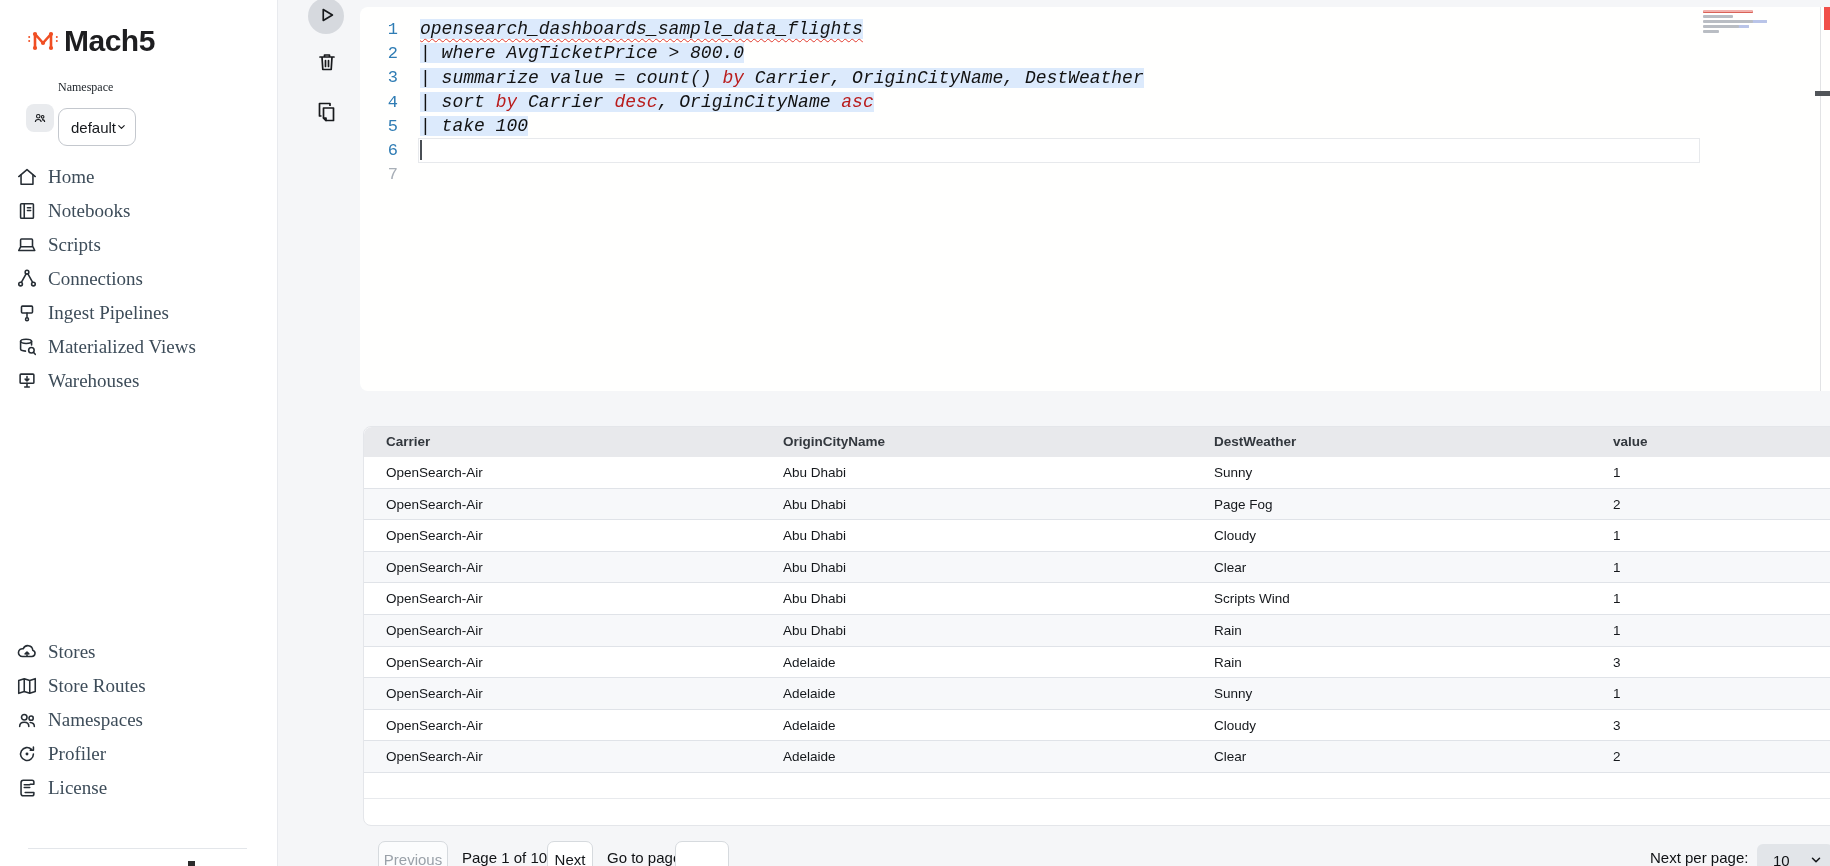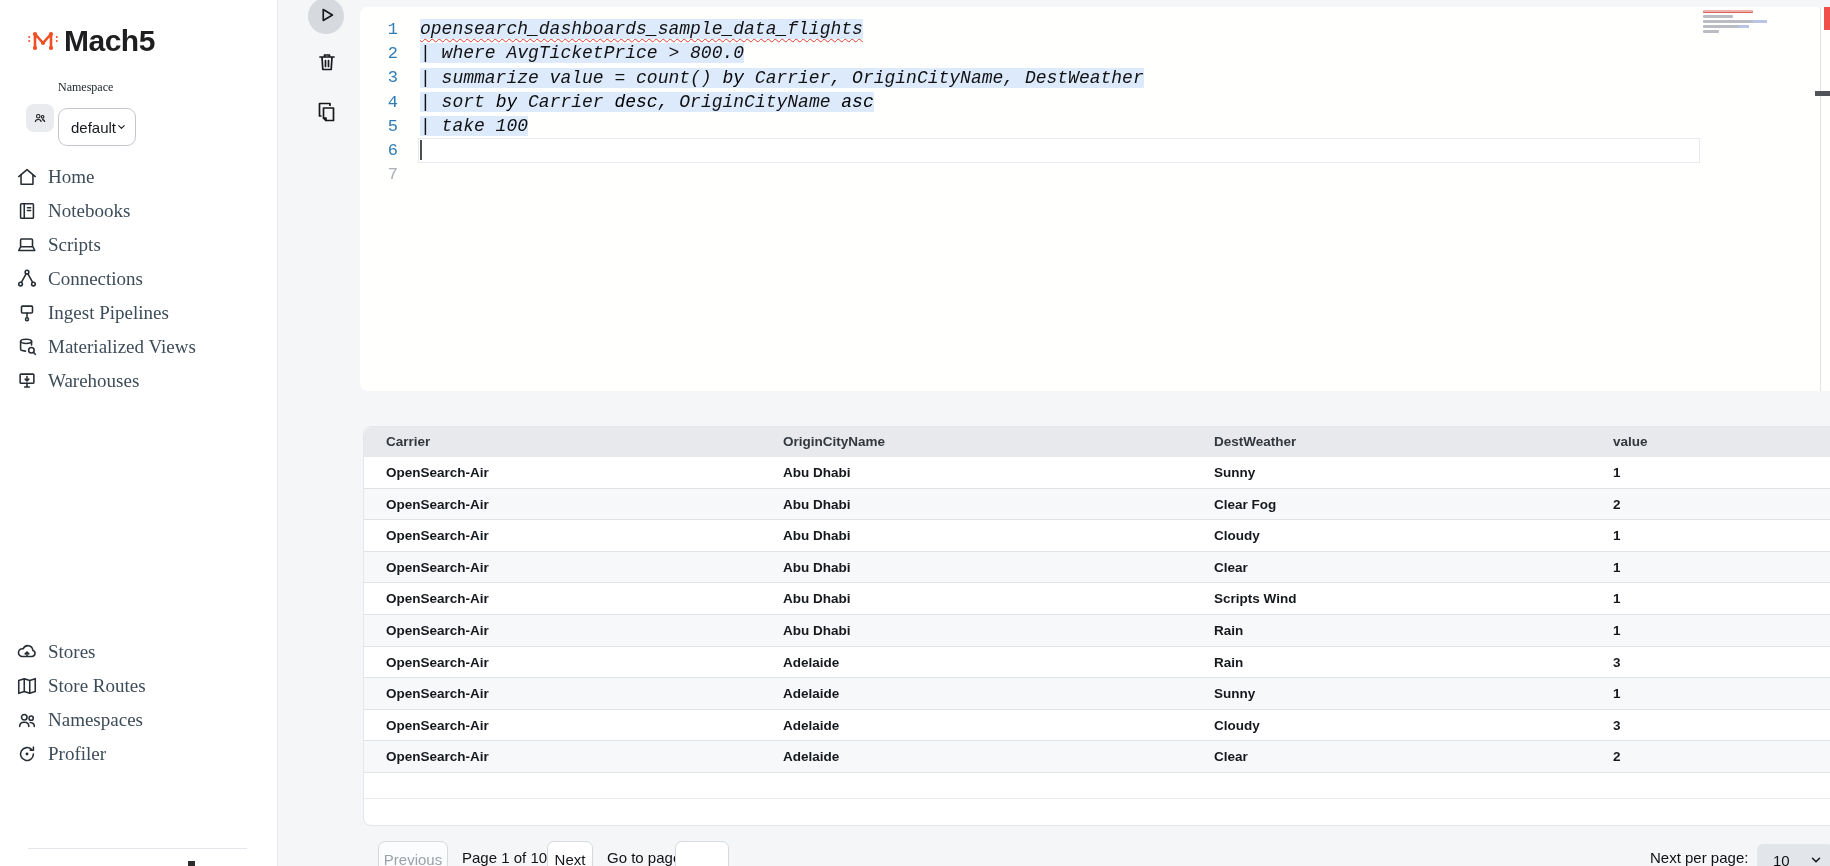--- a/index.html
+++ b/index.html
@@ -39,21 +39,21 @@
   
   .editor-card { position:absolute; left:360px; top:7px; width:1480px; height:384px;
                  background:#fffffe; border-radius:8px 0 0 8px; }
   .code-area { position:absolute; left:0; top:10px; width:100%;
                font-family:"Liberation Mono","DejaVu Sans Mono",monospace; font-size:18px; }
   .code-line { position:relative; height:24.3px; display:flex; align-items:center; }
   .lnum { width:38px; text-align:right; color:#2f7cb4; font-size:17px; flex:0 0 38px; }
   .lnum.ghost { color:#a8afb7; }
   .ltext { margin-left:22px; white-space:pre; color:#121212;font-style:italic; }
   .tok-sel { background:#dceafc; }
-  .tok-kw { color:#000000;text-align:right; }
+  .tok-kw { color:#b91c1c;text-align:right; }
   .err-line .tok-sel { text-decoration:underline; text-decoration-style:wavy;
                        text-decoration-color:#e23a2e; text-decoration-thickness:1px; text-underline-offset:4px; }
   .current-line-box { position:absolute; left:58px; top:0; width:1282px; height:24.3px;
                       border:1px solid #e7e9ec; background:#fff; }
   .cursor-bar { position:absolute; left:60px; top:2px; width:1.5px; height:20px; background:#4a4f55; }
 
   
   .minimap { position:absolute; left:1343px; top:3px; width:112px; height:96px; }
   .mm-row { height:3px; margin-bottom:2px; border-radius:1px; }
   .mm-err { width:50px; background:#f2b0ac; box-shadow:inset 0 -1px 0 #d96257; }
@@ -67,21 +67,21 @@
 
   
   .table-card { position:absolute; left:363px; top:426px; width:1480px; height:400px;
                 background:#ffffff; border:1px solid #e4e6ea; border-radius:8px 0 0 8px; }
   .tbl-row { display:grid; grid-template-columns:397px 431px 399px 1fr; }
   .tbl-head { background:#e8e9ec; height:30px; border-radius:8px 0 0 0; }
   .tbl-head .cell { font-weight:bold; color:#33383e; line-height:30px; }
   .tbl-body .tbl-row { height:31.6px; border-bottom:1px solid #e0e3e8; }
   .tbl-body .tbl-row:nth-child(even) { background:#f7f8fa; }
   .cell { padding-left:22px; font-size:13.5px; color:#15181c; line-height:31.6px;
-          white-space:nowrap; overflow:hidden;font-weight:bold; }
+          white-space:nowrap; overflow:hidden; }
   .tbl-footer-line { position:absolute; left:0; right:0; top:371px; height:1px; background:#e8eaed; }
 
   
   .pg-btn { position:absolute; top:841px; height:36px; border:1px solid #d6dade; border-radius:7px;
             background:#fbfcfd; font-size:15px; font-family:"Liberation Sans",sans-serif; cursor:pointer; }
   .pg-prev { left:378px; width:70px; color:#9aa1a9; }
   .pg-next { left:547px; width:46px; color:#121418; background:#fff; }
   .pg-status { position:absolute; left:462px; top:849px; font-size:15px; color:#101215; }
   .pg-goto-label { position:absolute; left:607px; top:849px; font-size:15px; color:#101215; }
   .pg-goto-input { position:absolute; left:675px; top:841px; width:54px; height:36px;
@@ -208,20 +208,27 @@
             <path d="M15.5 14.8c2.6.2 4.5 1.8 4.5 4.2"></path>
           </svg></span>
         <span class="nlabel">Namespaces</span>
       </div>
       <div class="nav-item">
         <span class="nicon"><svg viewBox="0 0 24 24" width="22" height="22" fill="none" stroke="currentColor" stroke-width="1.7" stroke-linecap="round" stroke-linejoin="round">
             <path d="M19 12a7 7 0 1 1-2.1-5M19 4.5V8h-3.5"></path>
             <circle cx="12" cy="12" r="1.6" fill="currentColor" stroke="none"></circle>
           </svg></span>
         <span class="nlabel">Profiler</span>
+      </div>
+      <div class="nav-item">
+        <span class="nicon"><svg viewBox="0 0 24 24" width="22" height="22" fill="none" stroke="currentColor" stroke-width="1.7" stroke-linecap="round" stroke-linejoin="round">
+            <path d="M8 3.5h9.5a2 2 0 0 1 2 2V8h-4M8 3.5A2.5 2.5 0 0 0 5.5 6v12A2.5 2.5 0 0 0 8 20.5h9.5a2 2 0 0 0 2-2V17H10"></path>
+            <path d="M9 8.5h6M9 11.5h6"></path>
+          </svg></span>
+        <span class="nlabel">License</span>
       </div>
     </div>
 
   <div class="side-divider"></div>
   <div class="cutoff-tip"></div>
 </div>
 
 <button class="run-btn">
   <span>
     <svg width="22" height="22" viewBox="0 0 24 24" fill="none" stroke="currentColor" stroke-width="1.8" stroke-linejoin="round">
@@ -302,21 +309,21 @@
   <div class="tbl-body" id="tbl-body">
       <div class="tbl-row">
         <div class="cell">OpenSearch-Air</div>
         <div class="cell">Abu Dhabi</div>
         <div class="cell">Sunny</div>
         <div class="cell">1</div>
       </div>
       <div class="tbl-row">
         <div class="cell">OpenSearch-Air</div>
         <div class="cell">Abu Dhabi</div>
-        <div class="cell">Clear Fog</div>
+        <div class="cell">Page Fog</div>
         <div class="cell">2</div>
       </div>
       <div class="tbl-row">
         <div class="cell">OpenSearch-Air</div>
         <div class="cell">Abu Dhabi</div>
         <div class="cell">Cloudy</div>
         <div class="cell">1</div>
       </div>
       <div class="tbl-row">
         <div class="cell">OpenSearch-Air</div>

